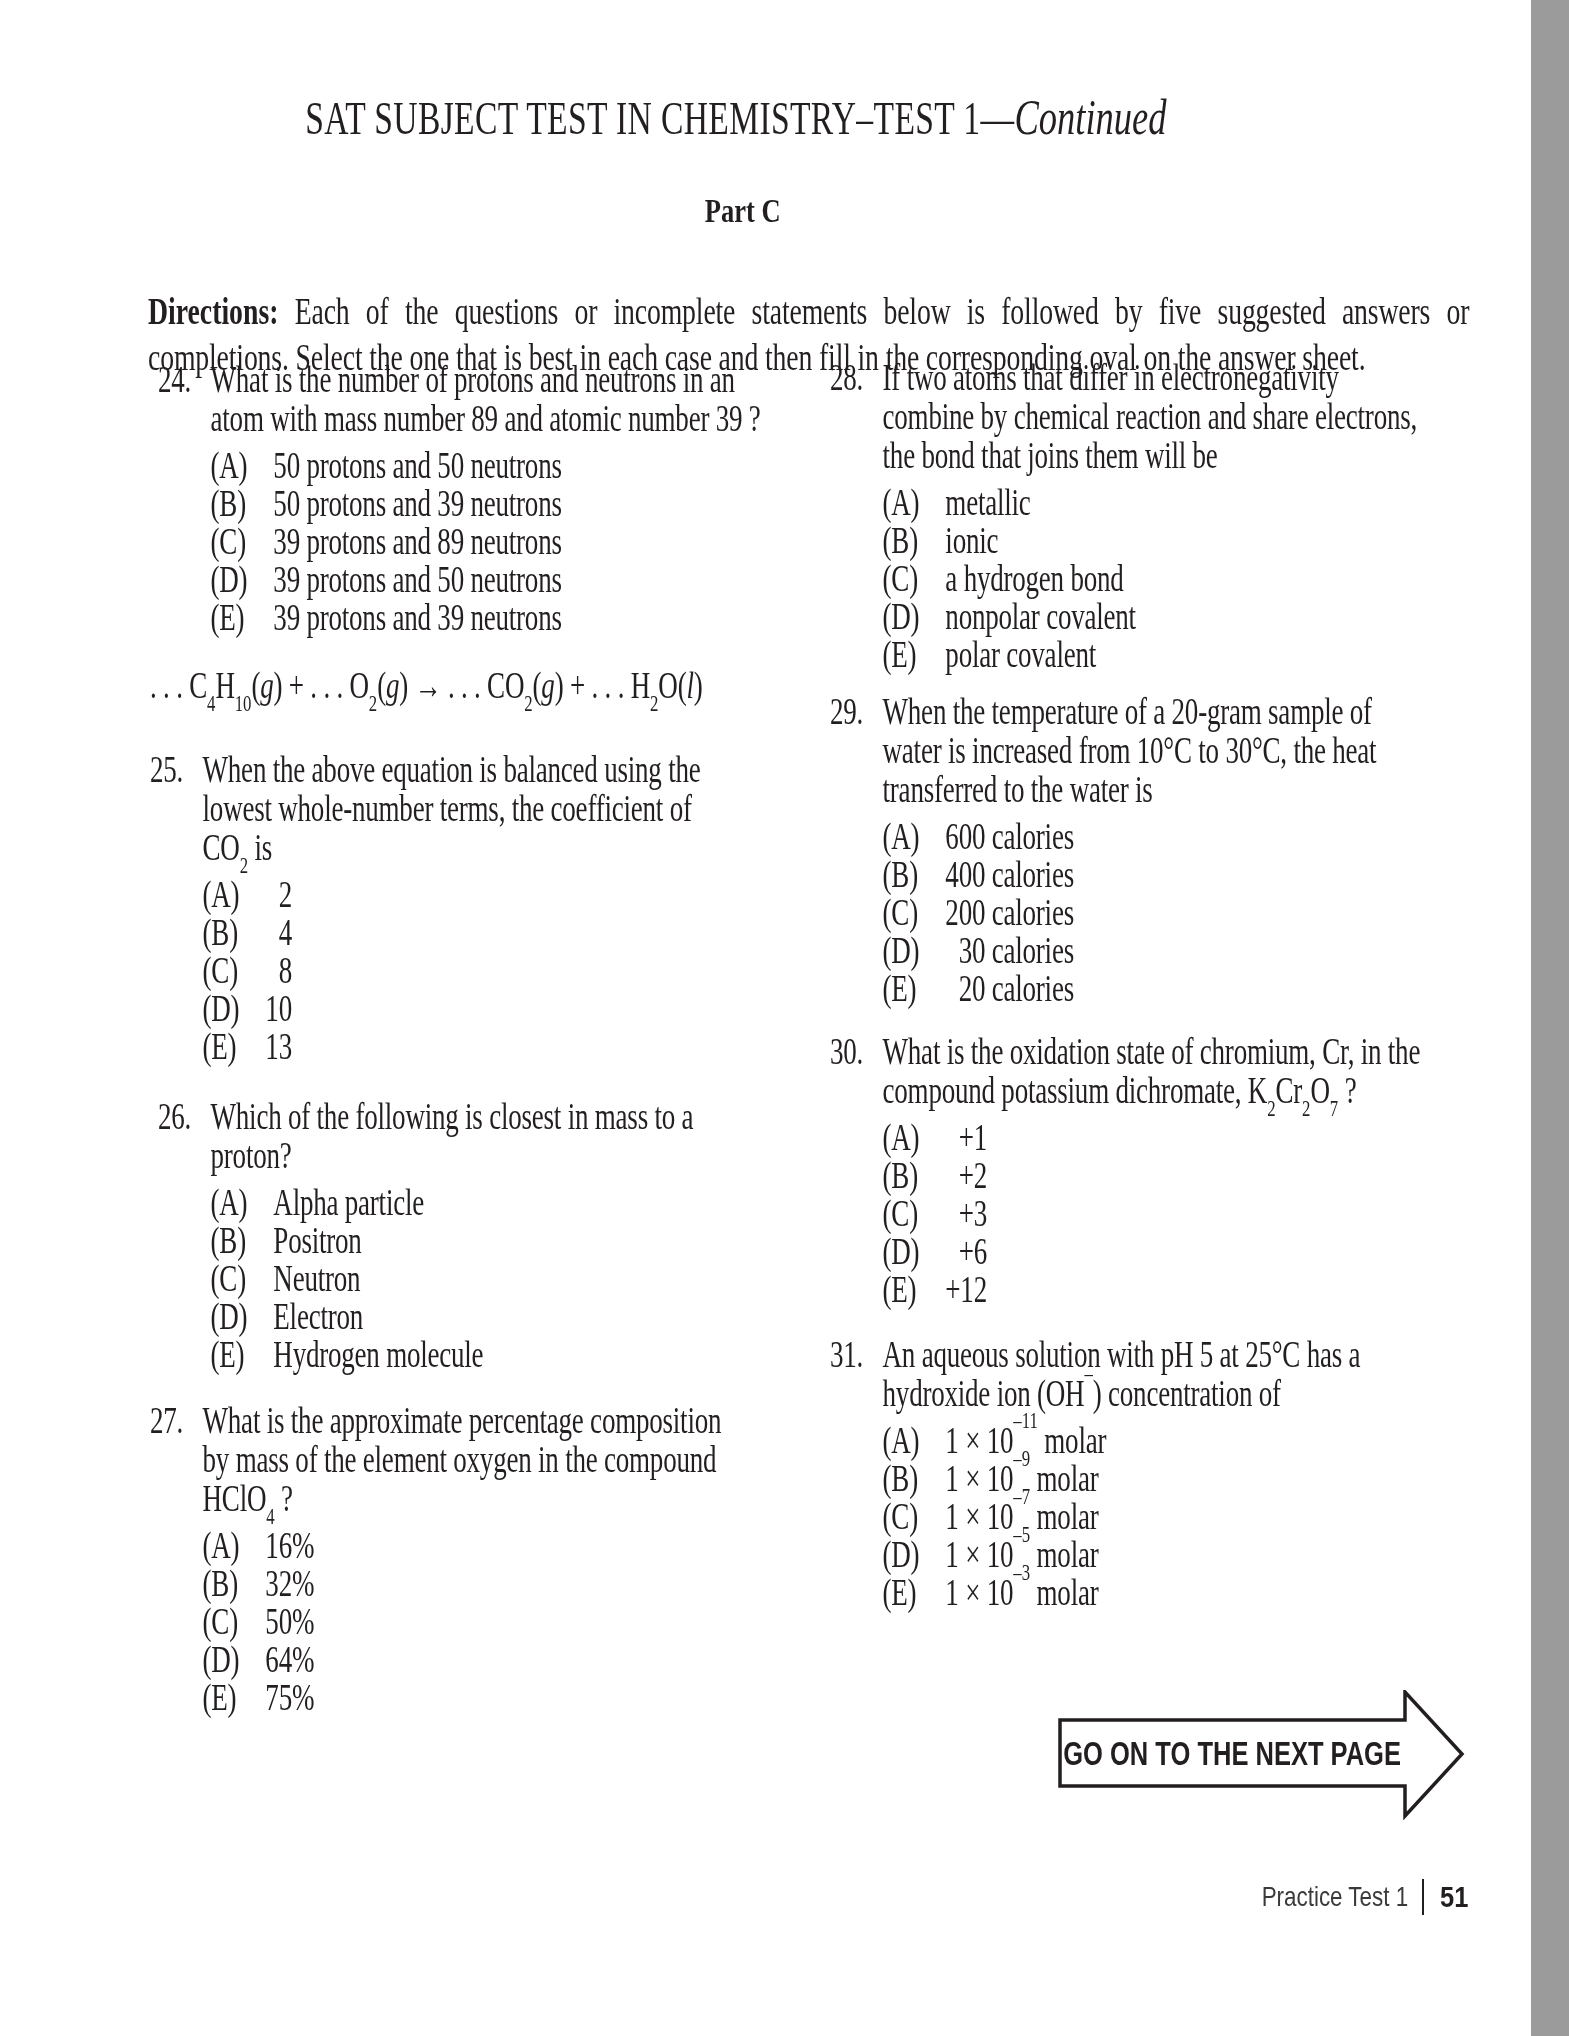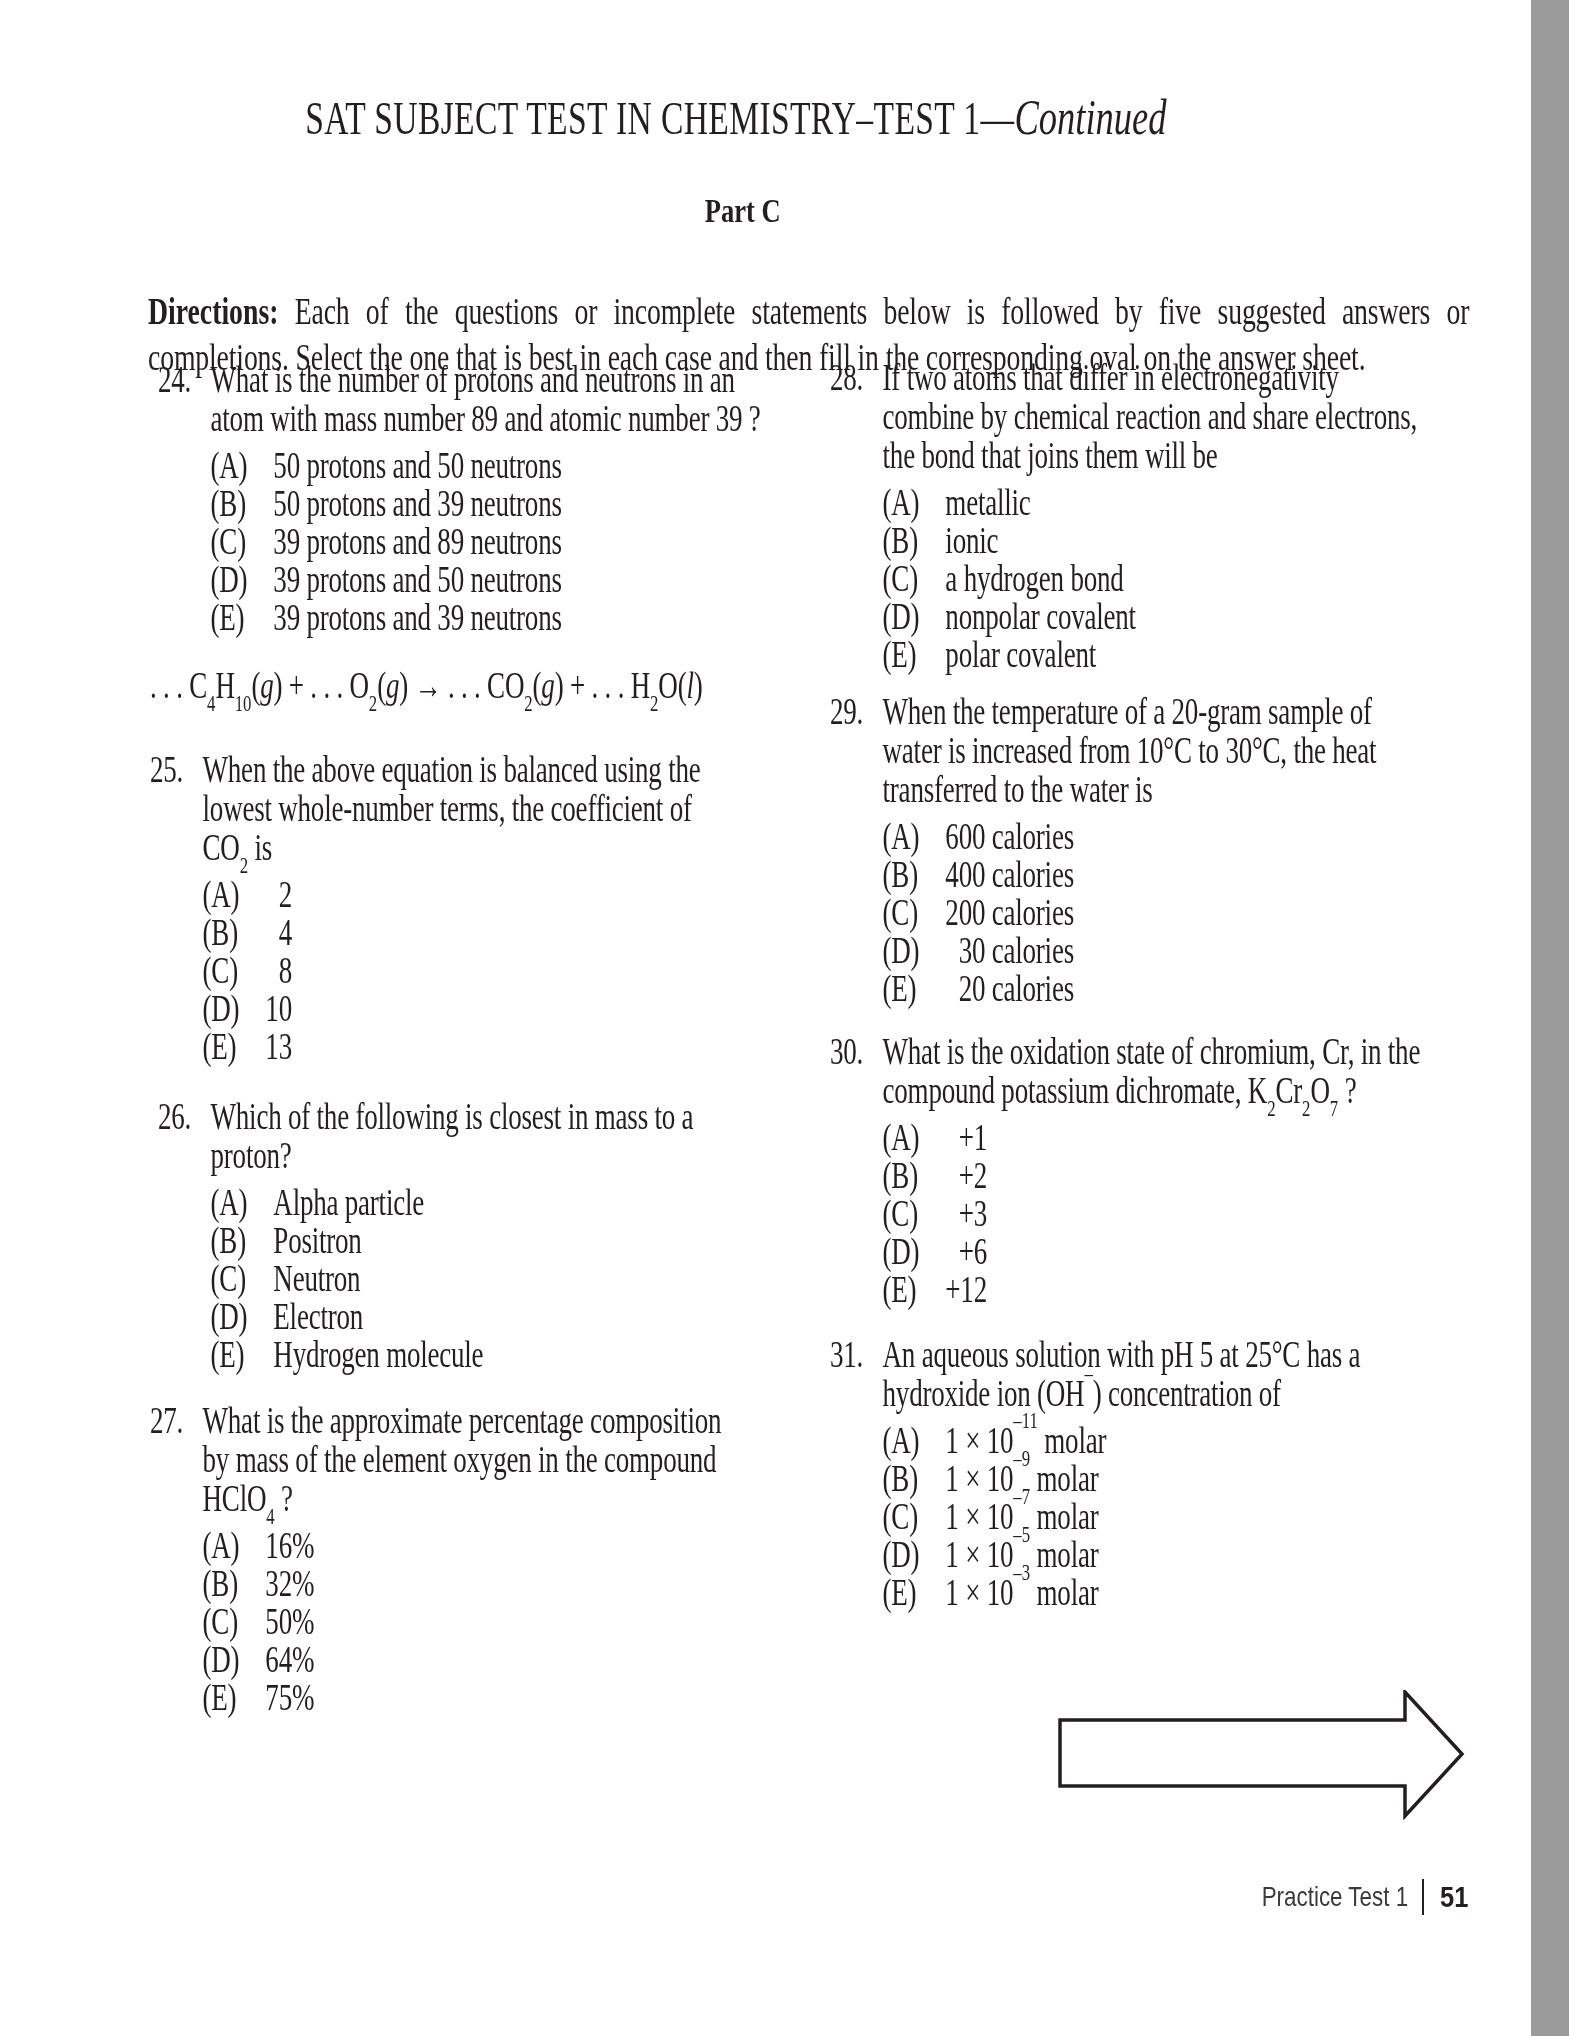--- a/index.html
+++ b/index.html
@@ -339,20 +339,23 @@
             <span class="opt-text">1 × 10<sup>–3</sup> molar</span>
           </div>
       </div>
     </div>
   </div>
 
   <div class="go-on">
     <svg width="410" height="130" viewBox="0 0 410 130">
       <path d="M2 30 H347 V2 L404 64 L347 126 V96 H2 Z" fill="#ffffff" stroke="#231f20" stroke-width="3.5" stroke-linejoin="miter"></path>
     </svg>
+    <div class="go-on-label">
+      <span class="go-on-text">GO ON TO THE NEXT PAGE</span>
+    </div>
   </div>
 
   <div class="footer">
     <span class="footer-label">Practice Test 1</span>
     <span class="footer-bar"></span>
     <span class="footer-page">51</span>
   </div>
 </div>
 
 </body></html>

